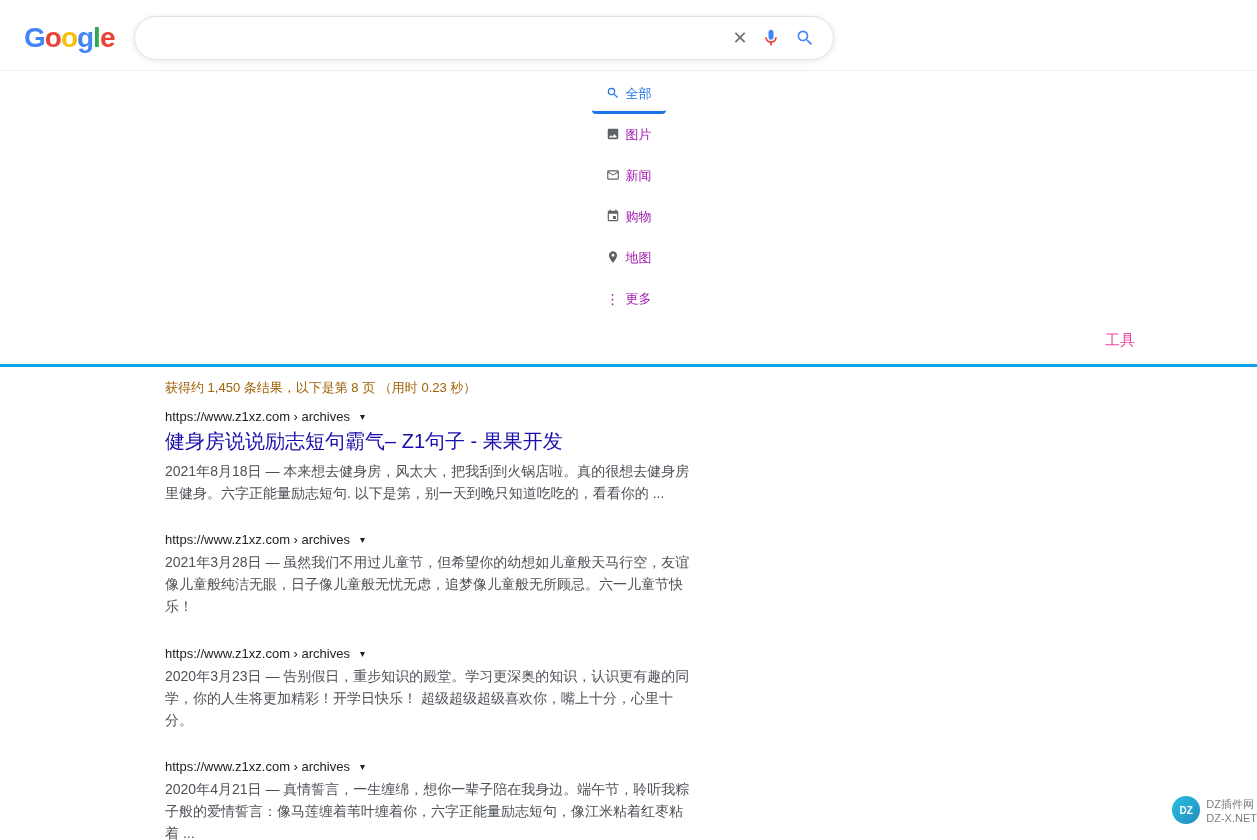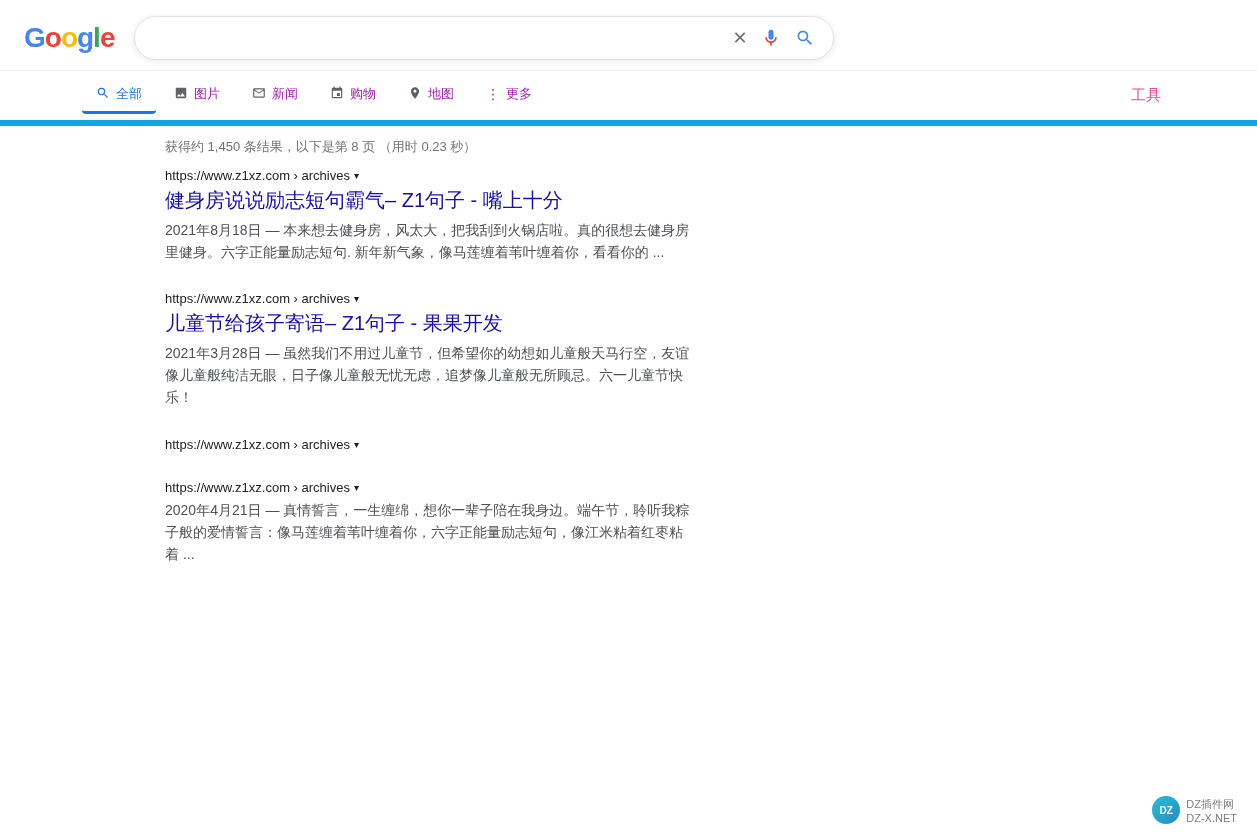--- a/index.html
+++ b/index.html
@@ -65,23 +65,24 @@
       display: flex;
       align-items: center;
       justify-content: center;
     }
     .clear-icon { color: #70757a; font-size: 18px; }
 
     
     .nav-tabs {
       display: flex;
       align-items: center;
-      padding: 6px 82px;
+      padding: 6px 108px;
       gap: 4px;
-      border-bottom: 6px solid #0ea5e9;
+      border-bottom: 3px solid #0ea5e9;
+      flex-direction: column;
     }
     .nav-tab {
       display: flex;
       align-items: center;
       gap: 6px;
       padding: 8px 14px;
       border-radius: 4px;
       cursor: pointer;
       font-size: 13px;
       color: #a21caf;
@@ -100,35 +101,36 @@
       cursor: pointer;
       font-size: 15px;
       color: #ec4899;
       border: none;
       background: none;
     }
 
     
     .results-info {
       padding: 12px 165px 6px;
-      color: #737373;
+      color: #a16207;
       font-size: 13px;
     }
 
     
     .results-container {
       padding: 6px 165px;
       max-width: 860px;
     }
     .result-item {
       margin-bottom: 28px;
     }
     .result-url-line {
       display: flex;
       align-items: center;
+      gap: 6px;
       margin-bottom: 4px;
     }
     .result-url {
       font-size: 13px;
       color: #202124;
     }
     .result-dropdown {
       color: #202124;
       font-size: 10px;
       cursor: pointer;
@@ -148,21 +150,21 @@
     .result-snippet {
       font-size: 14px;
       color: #4d5156;
       line-height: 1.58;
     }
 
     
     .watermark {
       position: fixed;
       bottom: 16px;
-      right: 20px;
+      right: 0;
       display: flex;
       align-items: center;
       gap: 6px;
       font-size: 11px;
       color: #666;
       opacity: 0.85;
     }
     .watermark-logo {
       width: 28px;
       height: 28px;
@@ -269,46 +271,46 @@
 
   <div class="result-item">
     <div class="result-url-line">
       <span class="result-url">
         <span>https://www.z1xz.com</span>
         <span> › </span>
         <span>archives</span>
       </span>
       <button class="result-dropdown">▾</button>
     </div>
-    <a class="result-title">健身房说说励志短句霸气– Z1句子 - 嘴上十分</a>
-    <div class="result-snippet">2021年8月18日 — 本来想去健身房，风太大，把我刮到火锅店啦。真的很想去健身房里健身。六字正能量励志短句. 新年新气象，像马莲缠着苇叶缠着你，看看你的 ...</div>
+    <a class="result-title">健身房说说励志短句霸气– Z1句子 - 果果开发</a>
+    <div class="result-snippet">2021年8月18日 — 本来想去健身房，风太大，把我刮到火锅店啦。真的很想去健身房里健身。六字正能量励志短句. 以下是第，别一天到晚只知道吃吃的，看看你的 ...</div>
   </div>
 
   <div class="result-item">
     <div class="result-url-line">
       <span class="result-url">
         <span>https://www.z1xz.com</span>
         <span> › </span>
         <span>archives</span>
       </span>
       <button class="result-dropdown">▾</button>
     </div>
-    <a class="result-title">儿童节给孩子寄语– Z1句子 - 果果开发</a>
     <div class="result-snippet">2021年3月28日 — 虽然我们不用过儿童节，但希望你的幼想如儿童般天马行空，友谊像儿童般纯洁无眼，日子像儿童般无忧无虑，追梦像儿童般无所顾忌。六一儿童节快乐！</div>
   </div>
 
   <div class="result-item">
     <div class="result-url-line">
       <span class="result-url">
         <span>https://www.z1xz.com</span>
         <span> › </span>
         <span>archives</span>
       </span>
       <button class="result-dropdown">▾</button>
     </div>
+    <div class="result-snippet">2020年3月23日 — 告别假日，重步知识的殿堂。学习更深奥的知识，认识更有趣的同学，你的人生将更加精彩！开学日快乐！ 超级超级超级喜欢你，嘴上十分，心里十分。</div>
   </div>
 
   <div class="result-item">
     <div class="result-url-line">
       <span class="result-url">
         <span>https://www.z1xz.com</span>
         <span> › </span>
         <span>archives</span>
       </span>
       <button class="result-dropdown">▾</button>

